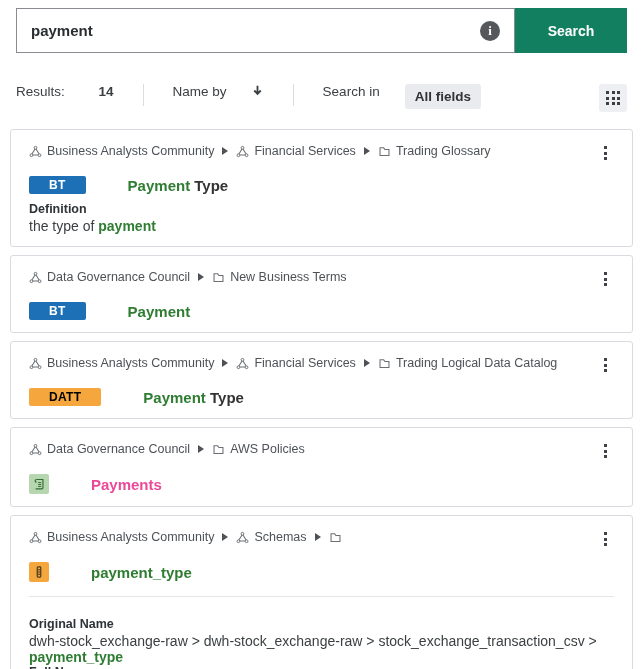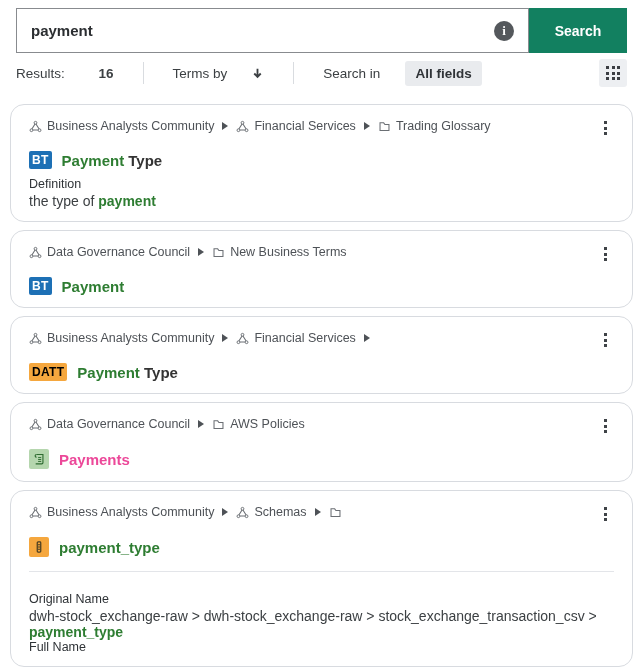--- a/index.html
+++ b/index.html
@@ -18,81 +18,81 @@
   }
   .query { flex: 1; font-size: 15px; font-weight: 700; color: #2b2e31; }
   .info {
     width: 20px; height: 20px; border-radius: 50%;
     background: #54585c; color: #fff;
     display: flex; align-items: center; justify-content: center;
     font-size: 13px; font-weight: 700; font-family: "Liberation Serif", serif;
     cursor: pointer;
   }
   .search-btn {
-    width: 98px; border: none; color: #fff;
+    width: 112px; border: none; color: #fff;
     font-family: "Liberation Sans", sans-serif;
     font-weight: 700; font-size: 14px; cursor: pointer;
   }
   
-  .toolbar { display: flex; align-items: center; margin: 6px 16px 0; font-size: 13.5px; color: #3c4043; gap: 15px; }
+  .toolbar { display: flex; align-items: flex-start; margin: 31px 16px 0; font-size: 13.5px; color: #3c4043; gap: 15px; }
   .toolbar .bold { font-weight: 700; }
   .vdiv { width: 1px; height: 22px; background: #d9dce0; margin: 0 14px; }
   .sort-arrow { margin-left: 9px; display: flex; }
   .chip {
     background: #e9ebee; border-radius: 3px; padding: 5px 10px;
     display: inline-flex; align-items: center; gap: 9px; margin-left: 10px;
     font-size: 13.5px; color: #2f3337; cursor: pointer; border: none;
     font-family: "Liberation Sans", sans-serif;
   }
   .chip.bold { font-weight: 700; }
   .grid-btn {
     margin-left: auto; width: 28px; height: 28px; background: #edeff2;
     border: none; border-radius: 3px; cursor: pointer;
     display: grid; grid-template-columns: repeat(3, 3px); gap: 2.5px; place-content: center;
   }
   .grid-btn i { width: 3px; height: 3px; background: #3b3e43; display: block; }
   
   .results { margin: 17px 10px 0; }
-  .card { border: 1px solid #d8dbe0; border-radius: 14px; padding: 12px 18px; margin-bottom: 8px; background: #fff; }
+  .card { border: 1px solid #d8dbe0; border-radius: 3px; padding: 12px 18px; margin-bottom: 8px; background: #fff; }
   .card-head { display: flex; justify-content: space-between; align-items: flex-start; }
   .breadcrumb { display: flex; align-items: center; flex-wrap: wrap; font-size: 12.5px; color: #4e5257; padding-top: 2px; }
   .bc-item { display: inline-flex; align-items: center; gap: 5px; cursor: pointer; }
   .bc-icon { display: flex; }
   .bc-sep { margin: 0 8px; display: flex; }
   .kebab { background: none; border: none; display: flex; flex-direction: column; gap: 2.5px; padding: 4px 7px; cursor: pointer; }
   .kebab i { width: 3px; height: 3px; background: #3f4347; display: block; }
   .title-row { display: flex; align-items: center; gap: 10px; margin-top: 12px; }
-  .badge { font-size: 12px; font-weight: 700; padding: 2px 3px; border-radius: 2px; letter-spacing: .3px; }
+  .badge { font-size: 12px; font-weight: 700; padding: 2px 20px; border-radius: 2px; letter-spacing: .3px; }
   .badge-icon { width: 20px; height: 20px; padding: 0; display: flex; align-items: center; justify-content: center; }
-  .title { font-size: 15px; font-weight: 700; color: #333; cursor: pointer; }
+  .title { font-size: 15px; font-weight: 700; color: #333; cursor: pointer; margin-left: 32px; }
   .divider { border-top: 1px solid #e3e5e9; margin-top: 14px; }
   .sections { margin-top: 8px; }
   .sections.after-divider { margin-top: 20px; }
   .section { }
   .section:last-child { margin-bottom: 0; }
-  .sec-label { font-weight: 400; font-size: 12.5px; color: #2f3337; }
+  .sec-label { font-weight: 700; font-size: 12.5px; color: #2f3337; }
   .sec-line { font-size: 14px; margin-top: 2px; color: #3c4043; }
   .sec-line .hl, .title .hl { font-weight: 700; }
 </style>
 </head>
 <body>
 
 <div class="search-row">
   <div class="search-box">
     <span class="query">payment</span>
     <span class="info">i</span>
   </div>
   <button id="search-btn" class="search-btn" style="background: rgb(18, 128, 96);">Search</button>
 </div>
 
 <div class="toolbar">
   <span>Results:</span>&nbsp;
-  <span class="bold">16</span>
+  <span class="bold">14</span>
   <span class="vdiv"></span>
-  <span>Terms by</span>
+  <span>Name by</span>
   <span class="sort-arrow">
     <svg width="13" height="13" viewBox="0 0 12 12">
         <path d="M6 1.5 v7 M3 6 l3 3.2 3-3.2" stroke="#3c4043" stroke-width="1.7" fill="none"></path>
       </svg>
   </span>
   <span class="vdiv"></span>
   <span>Search in</span>
   <button class="chip bold">All fields</button>
   <button class="grid-btn">
     <i></i>
@@ -236,20 +236,28 @@
                 <circle cx="13" cy="12.6" r="1.7" fill="#fff" stroke="#6b6f74" stroke-width="1.2"></circle>
               </svg>
             </span>
             <span>Financial Services</span>
           </span>
           <span class="bc-sep">
             <svg width="6" height="8" viewBox="0 0 6 8">
               <path d="M0 0 L6 4 L0 8 z" fill="#4e5257"></path>
             </svg>
           </span>
+          <span class="bc-item">
+            <span class="bc-icon">
+              <svg width="13" height="13" viewBox="0 0 16 16">
+                <path d="M2.5 3.5 h4.5 l1.5 2 h5 v7.5 h-11 z" fill="none" stroke="#6b6f74" stroke-width="1.3"></path>
+              </svg>
+            </span>
+            <span>Trading Logical Data Catalog</span>
+          </span>
         </div>
         <button class="kebab">
           <i></i>
           <i></i>
           <i></i>
         </button>
       </div>
       <div class="title-row">
         <span class="badge" style="background: rgb(245, 167, 62); color: #000000;">DATT</span>
         <a class="title"><span class="hl" style="color: rgb(46, 125, 50);">Payment</span><span> Type</span></a>

